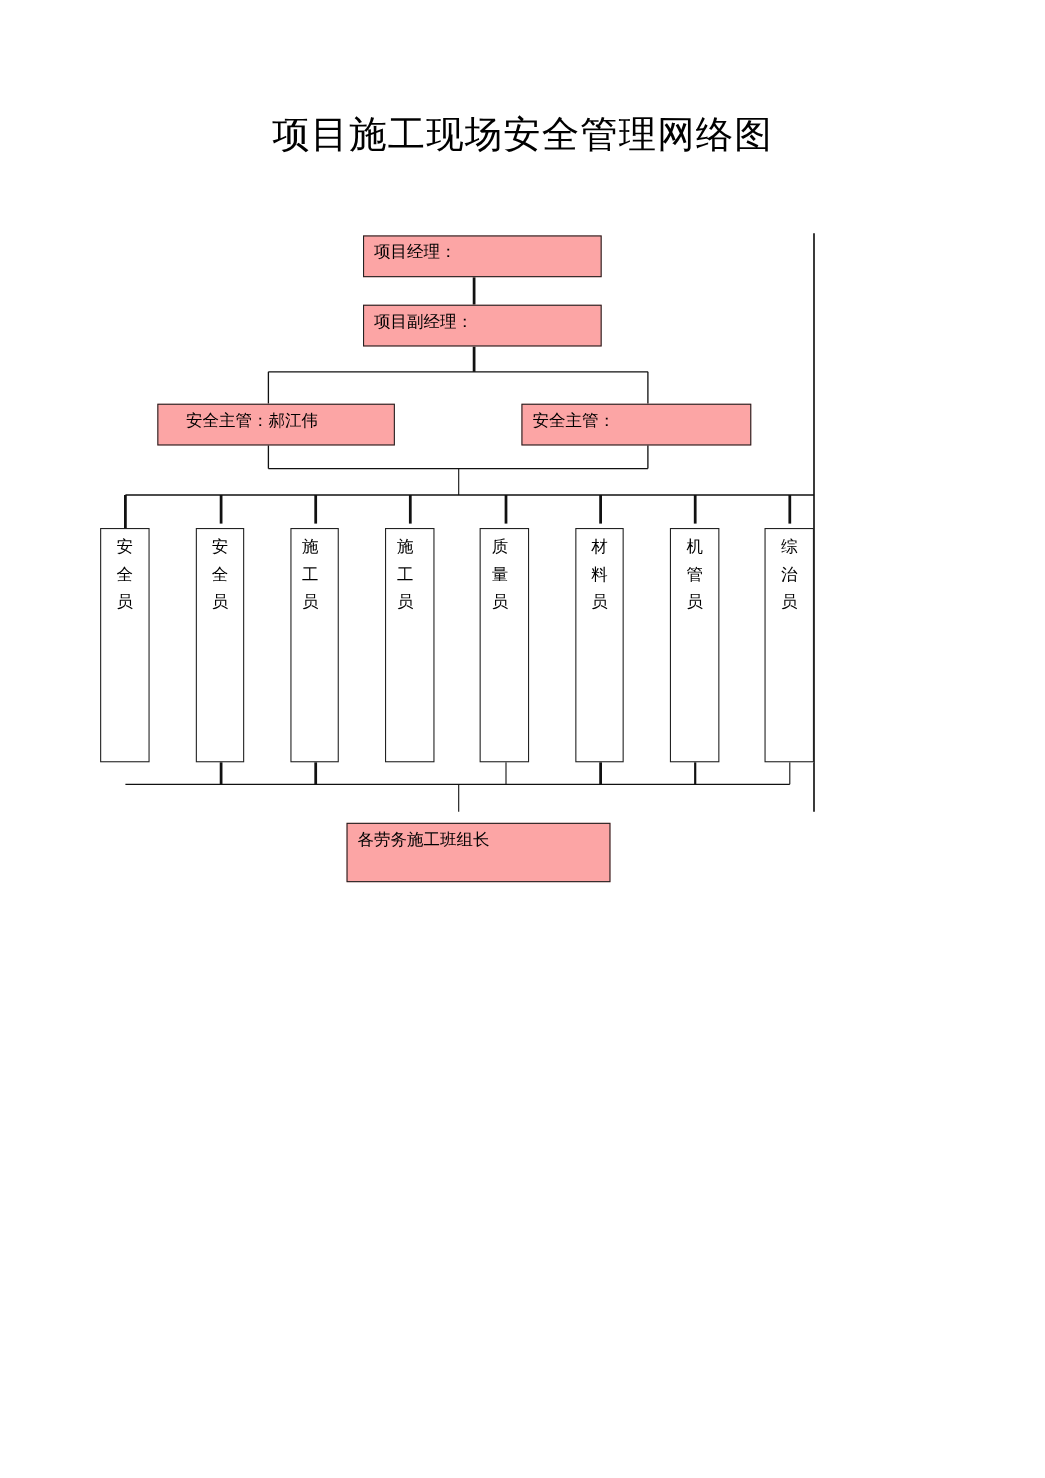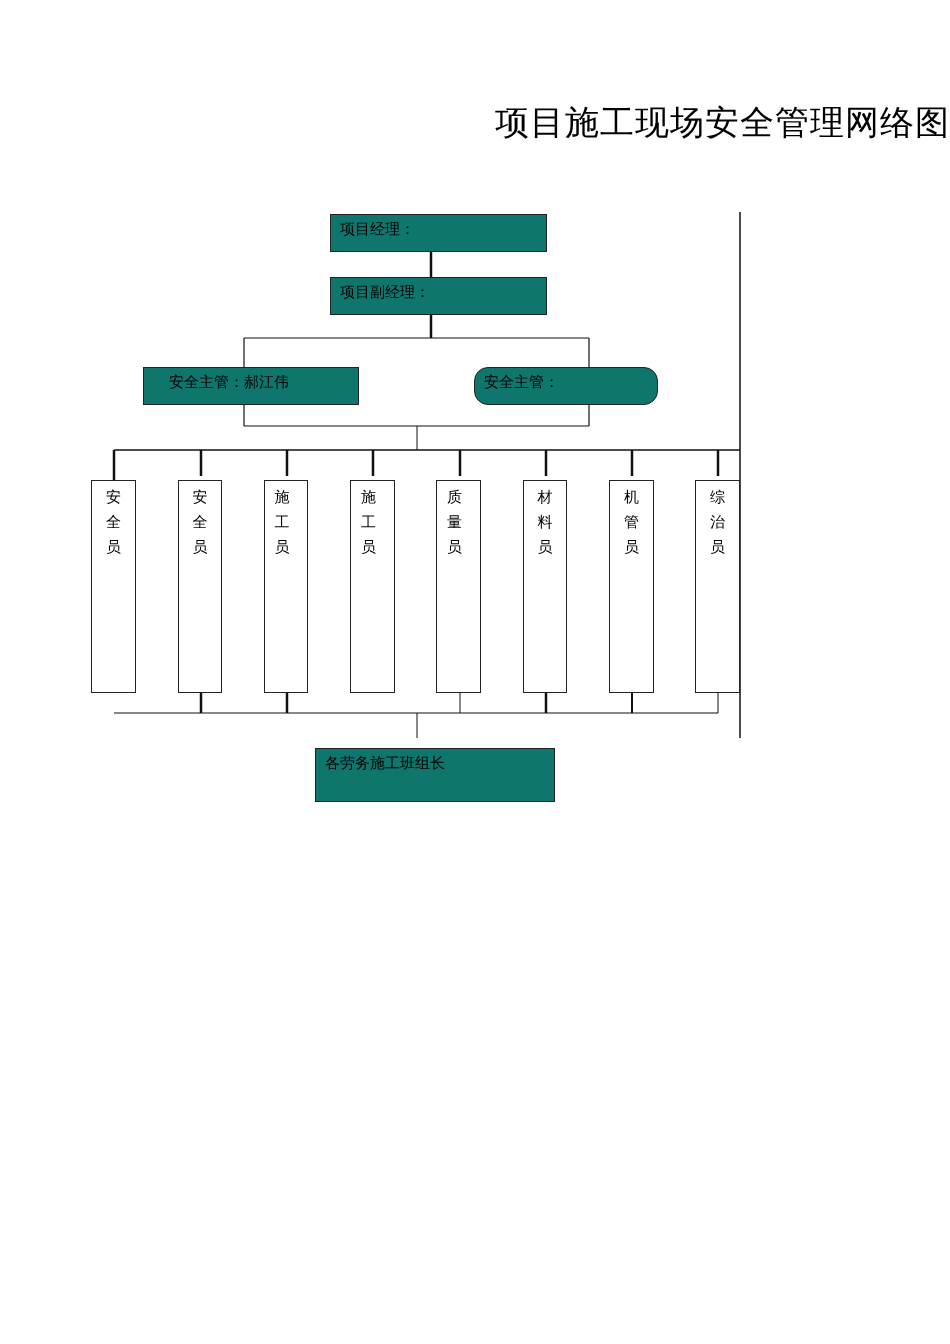--- a/index.html
+++ b/index.html
@@ -1,20 +1,20 @@
 <!DOCTYPE html>
 <html><head>
 <meta charset="utf-8">
 <style>
   html, body { margin: 0; padding: 0; background: #ffffff; }
   body { width: 950px; height: 1344px; position: relative; overflow: hidden;
          font-family: "DejaVu Serif", "Liberation Serif", serif; color: #000; }
-  .title { position: absolute; left: 0; width: 950px; top: 100px; text-align: right;
+  .title { position: absolute; left: 0; width: 950px; top: 100px; text-align: center;
            font-size: 34px; letter-spacing: 1px; }
-  .box { position: absolute; border: 1.5px solid #222; box-sizing: border-box; background: #0f766e; font-family: Liberation Mono, monospace; }
+  .box { position: absolute; border: 1.5px solid #222; box-sizing: border-box; background: #fca5a5; font-family: Liberation Mono, monospace; }
   .box .lbl { position: absolute; left: 9px; top: 5px; font-size: 15px; white-space: nowrap; }
   .vbox { position: absolute; border: 1.5px solid #222; box-sizing: border-box; background: #fff; }
   .vbox .vlbl { position: absolute; left: 0; right: 0; top: 4px; text-align: center;
                 font-size: 15px; line-height: 25px; }
   .vbox .vlbl span { display: block; }
   svg.lines { position: absolute; left: 0; top: 0; }
 </style>
 </head>
 <body>
 
@@ -64,21 +64,21 @@
 </div>
 
 <div class="box" style="left:330px;top:277px;width:217px;height:38px;padding-left:43px;">
   <span class="lbl">项目副经理：</span>
 </div>
 
 <div class="box" style="left:143px;top:367px;width:216px;height:38px;">
   <span class="lbl" style="left:25px;">安全主管：郝江伟</span>
 </div>
 
-<div class="box" style="left:474px;top:367px;width:184px;height:38px;border-radius:14px;">
+<div class="box" style="left:474px;top:367px;width:209px;height:38px;">
   <span class="lbl">安全主管：</span>
 </div>
 
 <div class="vbox" style="left:91px;top:480px;width:45px;height:213px;">
   <div class="vlbl">
       <span>安</span>
       <span>全</span>
       <span>员</span>
     </div>
 </div>

